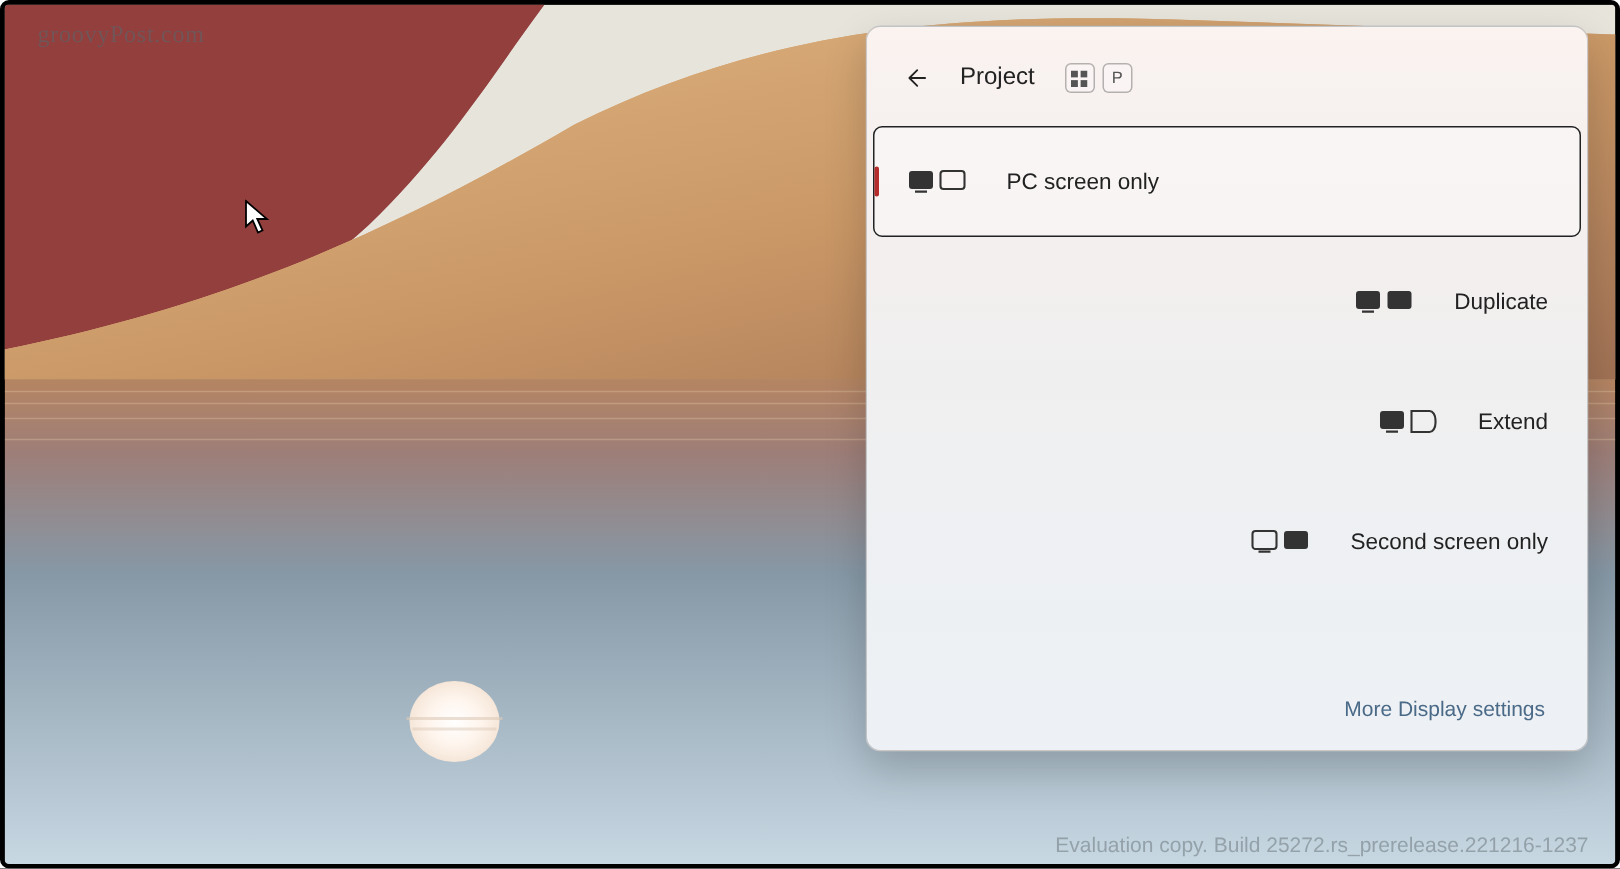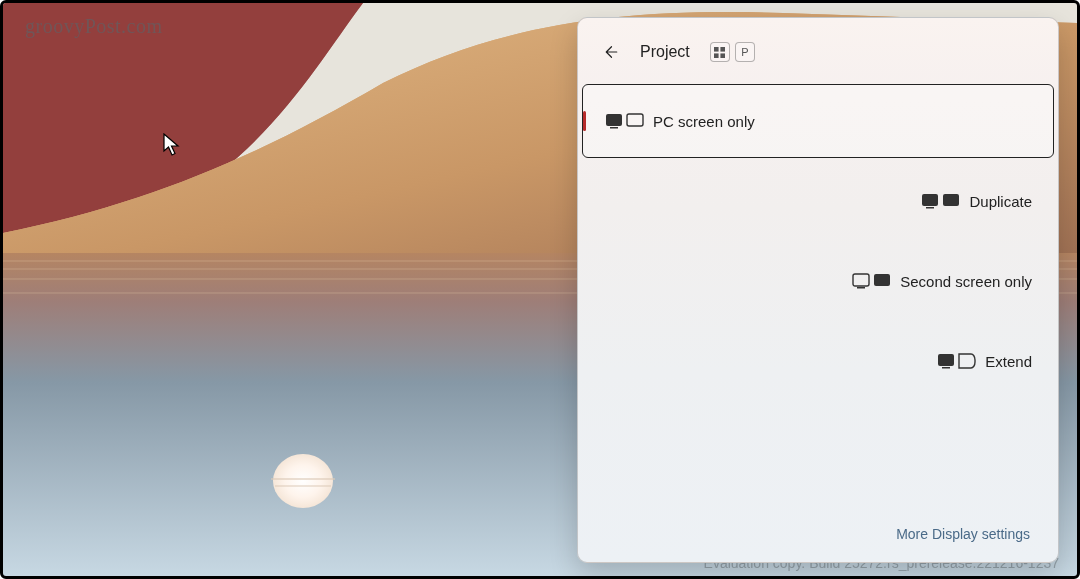--- a/index.html
+++ b/index.html
@@ -15,21 +15,21 @@
       position: absolute;
       top: 0; left: 0; right: 0; bottom: 0;
       overflow: hidden;
       border-radius: 3px;
     }
     .wallpaper svg { width: 100%; height: 100%; display: block; }
     .watermark-top {
       position: absolute;
       top: 12px; left: 22px;
       color: rgba(90,100,105,0.6);
-      font-size: 20px;
+      font-size: 16px;
       font-family: Georgia, serif;
       letter-spacing: 0.5px;
     }
     .watermark-bottom {
       position: absolute;
       bottom: 4px; right: 18px;
       color: rgba(90,100,105,0.45);
       font-size: 14px;
       text-align: right;
       line-height: 1.3;
@@ -37,21 +37,21 @@
     .cursor {
       position: absolute;
       top: 130px; left: 160px;
       width: 18px; height: 24px;
       pointer-events: none;
     }
     
     .flyout {
       position: absolute;
       top: 14px; right: 18px;
-      width: 482px; height: 546px;
+      width: 482px; height: 484px;
       background: linear-gradient(180deg,#faf3f0 0%,#f6f0ef 15%,#f2efee 35%,#eef0f2 65%,#edf1f5 100%);
       border: 1px solid rgba(0,0,0,0.18);
       border-radius: 10px;
       box-shadow: 0 12px 28px rgba(0,0,0,0.18);
       display: flex;
       flex-direction: column;
       padding-top: 2px;
     }
     .flyout-header {
       display: flex;
@@ -89,21 +89,21 @@
       display: flex;
       flex-direction: column;
       padding: 0 4px;
     }
     .option {
       display: flex;
       align-items: center;
       height: 74px;
       padding: 0 22px;
       border-radius: 6px;
-      gap: 8px;
+      gap: 26px;
       position: relative;
     }
     .option + .option { margin-top: 6px; justify-content: flex-end; }
     .option.selected {
       background: rgba(255,255,255,0.32);
       border: 1.5px solid #222;
       border-radius: 6px;
     }
     .option.selected::before {
       content: "";
@@ -230,36 +230,36 @@
             <rect x="5" y="16" width="8" height="1.5" fill="#333"></rect>
             <rect x="22" y="3" width="16" height="12" rx="2" fill="#333"></rect>
           </svg>
         </span>
         <span class="option-label">Duplicate</span>
       </div>
 
       <div class="option">
         <span class="option-icon">
           <svg width="40" height="20" viewBox="0 0 40 20">
+            <rect x="1" y="3" width="16" height="12" rx="2" fill="#333"></rect>
+            <rect x="5" y="16" width="8" height="1.5" fill="#333"></rect>
+            <path d="M22,3 h12 a4,6 0 0 1 4,6 v2 a4,6 0 0 1 -4,6 h-12 Z" fill="none" stroke="#333" stroke-width="1.4"></path>
+          </svg>
+        </span>
+        <span class="option-label">Extend</span>
+      </div>
+
+      <div class="option">
+        <span class="option-icon">
+          <svg width="40" height="20" viewBox="0 0 40 20">
             <rect x="1" y="3" width="16" height="12" rx="2" fill="none" stroke="#333" stroke-width="1.4"></rect>
             <rect x="5" y="16" width="8" height="1.5" fill="#333"></rect>
             <rect x="22" y="3" width="16" height="12" rx="2" fill="#333"></rect>
           </svg>
         </span>
         <span class="option-label">Second screen only</span>
       </div>
 
-      <div class="option">
-        <span class="option-icon">
-          <svg width="40" height="20" viewBox="0 0 40 20">
-            <rect x="1" y="3" width="16" height="12" rx="2" fill="#333"></rect>
-            <rect x="5" y="16" width="8" height="1.5" fill="#333"></rect>
-            <path d="M22,3 h12 a4,6 0 0 1 4,6 v2 a4,6 0 0 1 -4,6 h-12 Z" fill="none" stroke="#333" stroke-width="1.4"></path>
-          </svg>
-        </span>
-        <span class="option-label">Extend</span>
-      </div>
-
     </div>
 
     <div class="more-link">More Display settings</div>
   </div>
 </div>
 
 </body></html>

